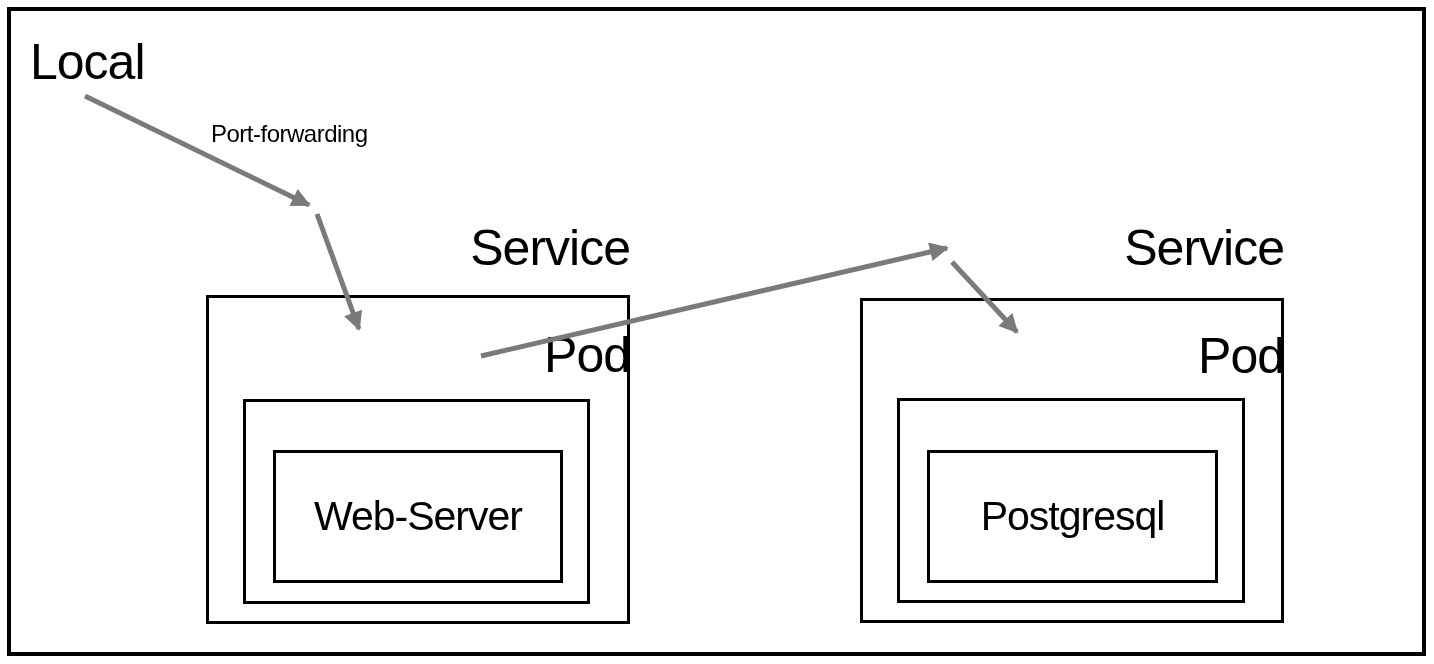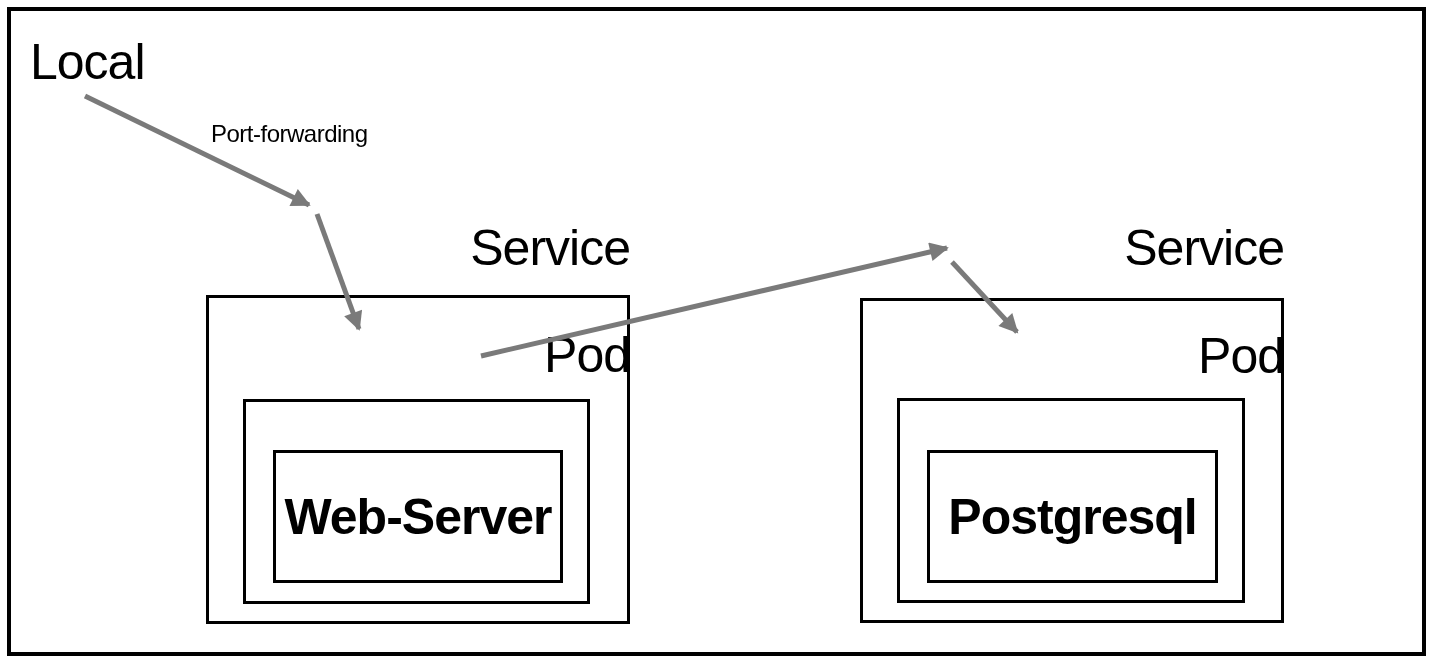--- a/index.html
+++ b/index.html
@@ -50,25 +50,24 @@
     white-space: nowrap;
   }
   .label-local { left: 30px; top: 37px; }
   .label-pf    { left: 211px; top: 107px; font-size: 24px; letter-spacing: -0.5px; margin-top: 15px; }
   .label-centered { text-align: right; }
   .label-service-left { left: 206px; top: 223px; width: 424px; }
   .label-pod-left     { left: 206px; top: 330px; width: 424px; }
   .label-service-right { left: 860px; top: 223px; width: 424px; }
   .label-pod-right     { left: 860px; top: 331px; width: 424px; }
   .workload-label {
-    font-size: 50px;
+    font-size: 41px;
     letter-spacing: -1px;
     line-height: 1;
     white-space: nowrap;
-    font-weight: bold;
   }
   .arrows {
     position: absolute;
     left: 0;
     top: 0;
     width: 1434px;
     height: 664px;
     z-index: 5;
     pointer-events: none;
   }

